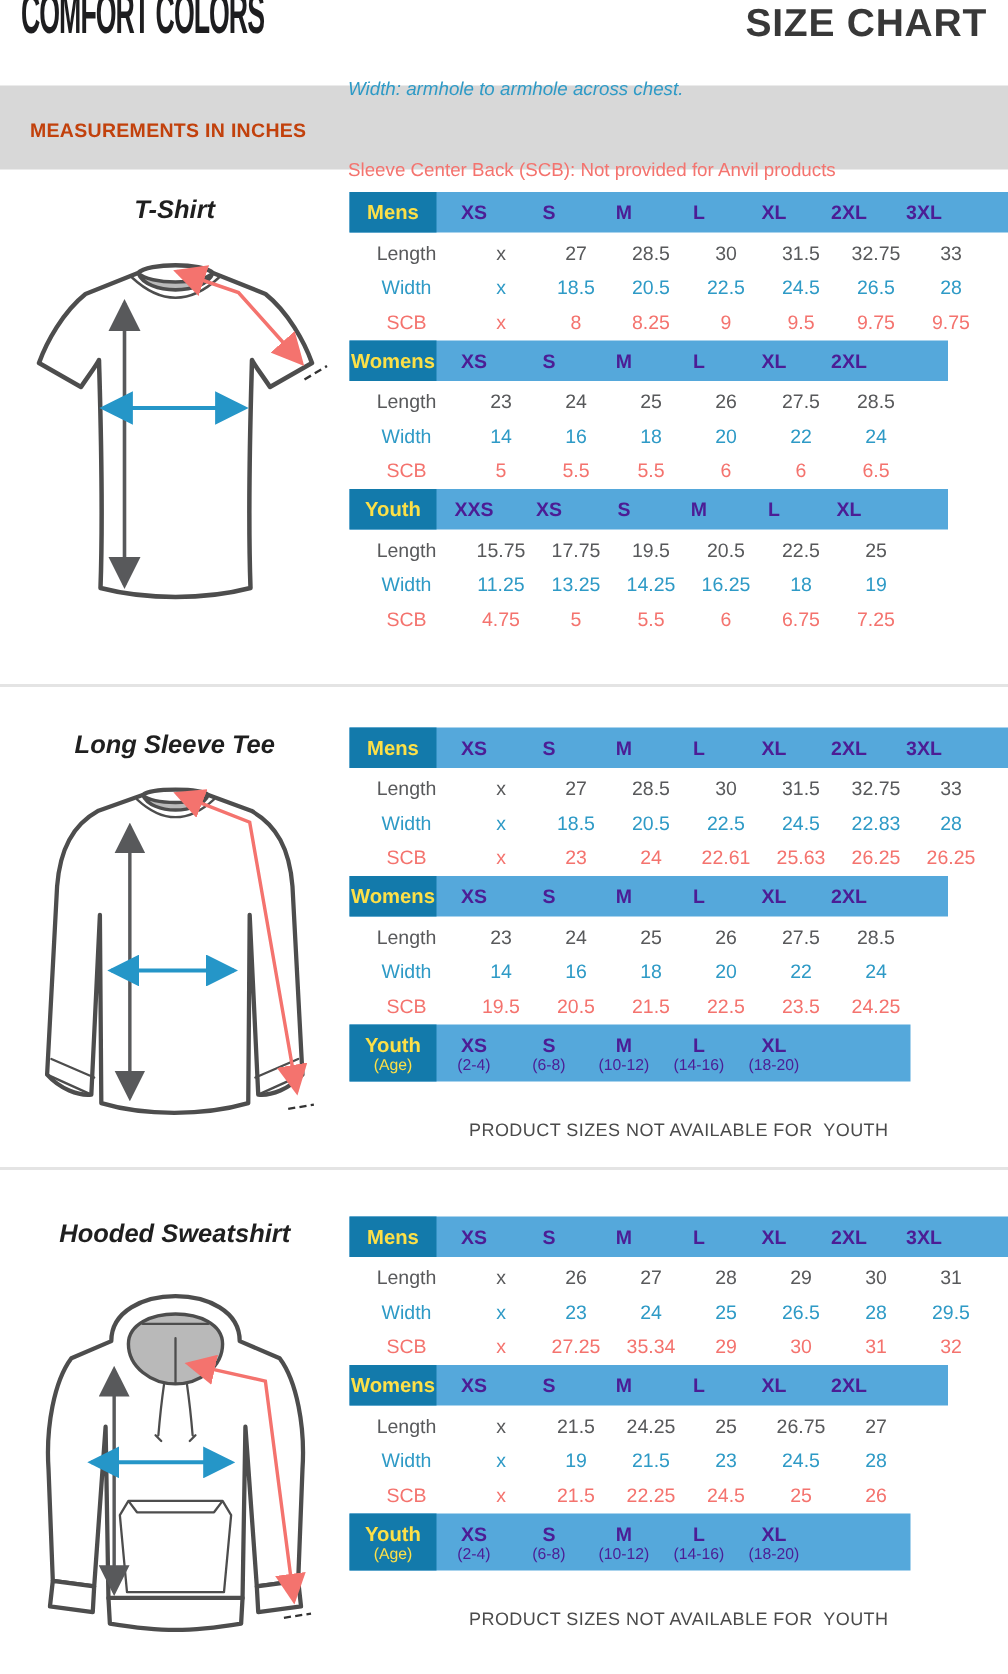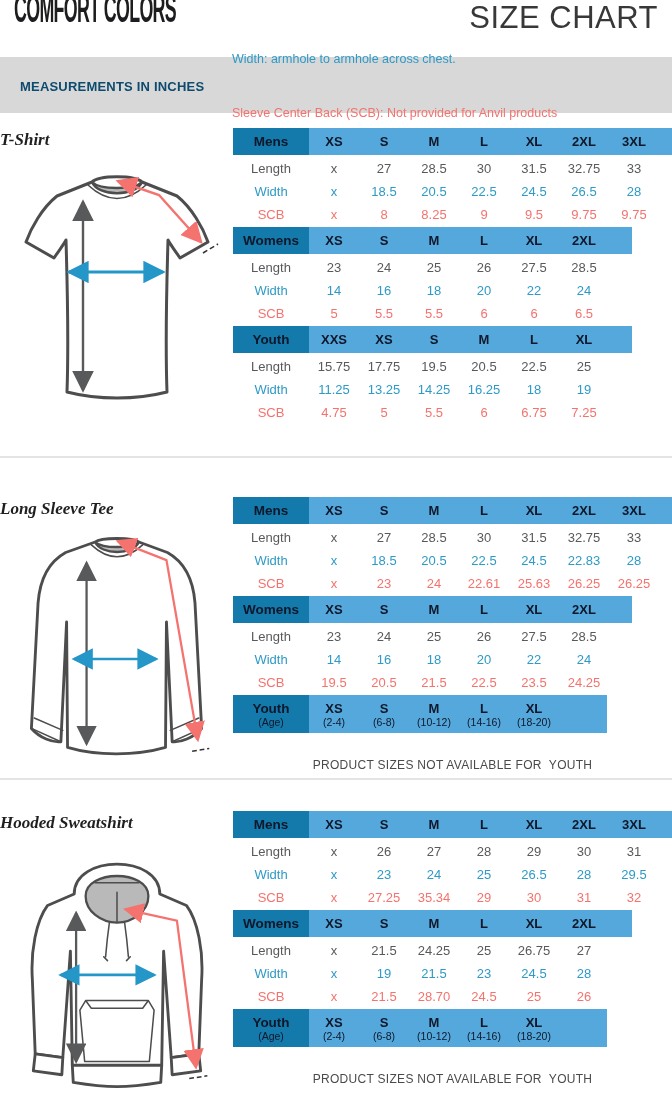--- a/index.html
+++ b/index.html
@@ -1,49 +1,49 @@
 <!DOCTYPE html>
 <html><head>
 <meta charset="utf-8">
 <style>
   html,body{margin:0;padding:0;background:#ffffff;}
   .page{width:672px;height:1116px;font-family:"Liberation Sans",sans-serif;background:#fff;overflow:hidden;position:relative;}
 
   
   .top{height:57px;display:flex;justify-content:space-between;padding:0 14px;box-sizing:border-box;}
   .logo{font-weight:700;font-size:27px;letter-spacing:-1px;color:#1d1d1f;transform:scale(0.66,1.42);transform-origin:0 50%;white-space:nowrap;}
-  .page-title{font-weight:400;font-size:31px;letter-spacing:0.5px;color:#383838;}
+  .page-title{font-weight:700;font-size:26px;letter-spacing:0.5px;color:#383838;}
 
   
   .measure-bar{height:56px;background:#d8d8d8;display:flex;align-items:center;box-sizing:border-box;padding:2px 0 0 20px;}
-  .mb-label{width:212px;font-size:13px;font-weight:700;color:#0c4a6e;letter-spacing:0.2px;flex-shrink:0;}
+  .mb-label{width:212px;font-size:13px;font-weight:700;color:#c2410c;letter-spacing:0.2px;flex-shrink:0;}
   .mb-notes{font-size:12.5px;line-height:18px;white-space:pre-wrap;}
   .n-length{color:#58595b;}
-  .n-width{color:#2e9ac6;}
+  .n-width{color:#2e9ac6;font-style:italic;}
   .n-scb{color:#f4736e;}
 
   
   .product{display:flex;box-sizing:border-box;}
   .p0{height:343px;padding-top:15px;}
-  .p1{height:322px;padding-top:39px;border-top:2px solid #e4e4e4;}
+  .p1{height:322px;padding-top:27px;border-top:2px solid #e4e4e4;}
   .p2{height:338px;padding-top:31px;border-top:2px solid #e4e4e4;}
-  .illus-col{width:233px;flex-shrink:0;font-family:Liberation Serif, serif;}
+  .illus-col{width:233px;flex-shrink:0;text-align:center;}
   .sec-title{font-size:17px;font-style:italic;font-weight:700;color:#1f1f1f;margin:2px 0 4px 0;}
   .illus-col svg{display:block;margin:0 auto;}
   .tables-col{flex:1;min-width:0;}
   .garment{fill:#ffffff;stroke:#4d4d4d;stroke-width:3;stroke-linejoin:round;stroke-linecap:round;}
   .detail{fill:none;stroke:#4d4d4d;stroke-width:1.6;stroke-linejoin:round;stroke-linecap:round;}
   .inner{fill:#b9b9b9;stroke:#4d4d4d;stroke-width:2.4;stroke-linejoin:round;}
 
   
   .stable{margin-bottom:1px;}
   .thead{display:flex;height:27px;background:#55a8db;align-items:stretch;}
   .thead.banner{height:38px;}
-  .gcell{width:76px;background:#137aab;color:#0f172a;font-weight:700;font-size:13.5px;display:flex;align-items:center;justify-content:center;flex-direction:column;flex-shrink:0;}
-  .scell{width:50px;color:#0f172a;font-weight:700;font-size:13px;display:flex;align-items:center;justify-content:center;flex-direction:column;flex-shrink:0;}
+  .gcell{width:58px;background:#137aab;color:#fde047;font-weight:700;font-size:13.5px;display:flex;align-items:center;justify-content:center;flex-direction:column;flex-shrink:0;}
+  .scell{width:50px;color:#4c1d95;font-weight:700;font-size:13px;display:flex;align-items:center;justify-content:center;flex-direction:column;flex-shrink:0;}
   .sub{font-size:10.5px;font-weight:400;line-height:12px;}
   .main{line-height:15px;}
   .trow{display:flex;height:23px;align-items:center;font-size:13px;}
   .trow.first{margin-top:2px;}
   .lcell{width:76px;text-align:center;flex-shrink:0;}
   .dcell{width:50px;text-align:center;flex-shrink:0;}
   .footnote{width:439px;text-align:center;font-size:12px;color:#4a4a4a;letter-spacing:0.3px;margin-top:25px;white-space:pre;}
 </style>
 </head>
 <body>
@@ -450,21 +450,21 @@
               <div class="dcell">19</div>
               <div class="dcell">21.5</div>
               <div class="dcell">23</div>
               <div class="dcell">24.5</div>
               <div class="dcell">28</div>
             </div>
             <div class="trow" style="color: rgb(244, 115, 110);">
               <div class="lcell">SCB</div>
               <div class="dcell">x</div>
               <div class="dcell">21.5</div>
-              <div class="dcell">28.70</div>
+              <div class="dcell">22.25</div>
               <div class="dcell">24.5</div>
               <div class="dcell">25</div>
               <div class="dcell">26</div>
             </div>
           </div>
           <div class="stable">
             <div class="thead banner" style="width: 374px; background: rgb(85, 168, 219);">
               <div class="gcell" style="background: rgb(19, 122, 171);">
                 <span class="main">Youth</span>
                 <span class="sub">(Age)</span>

